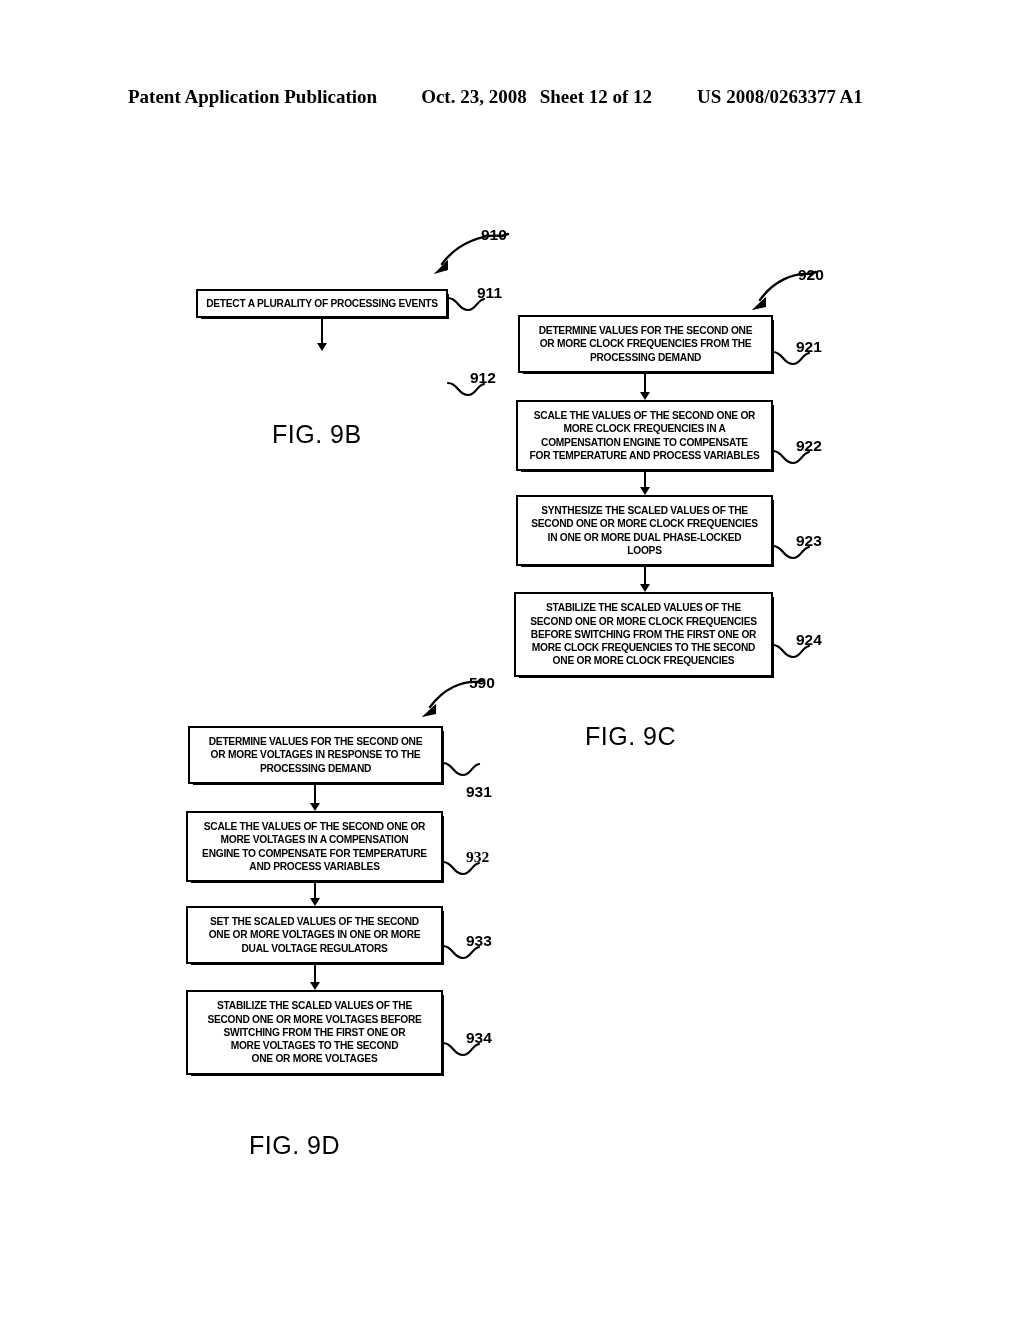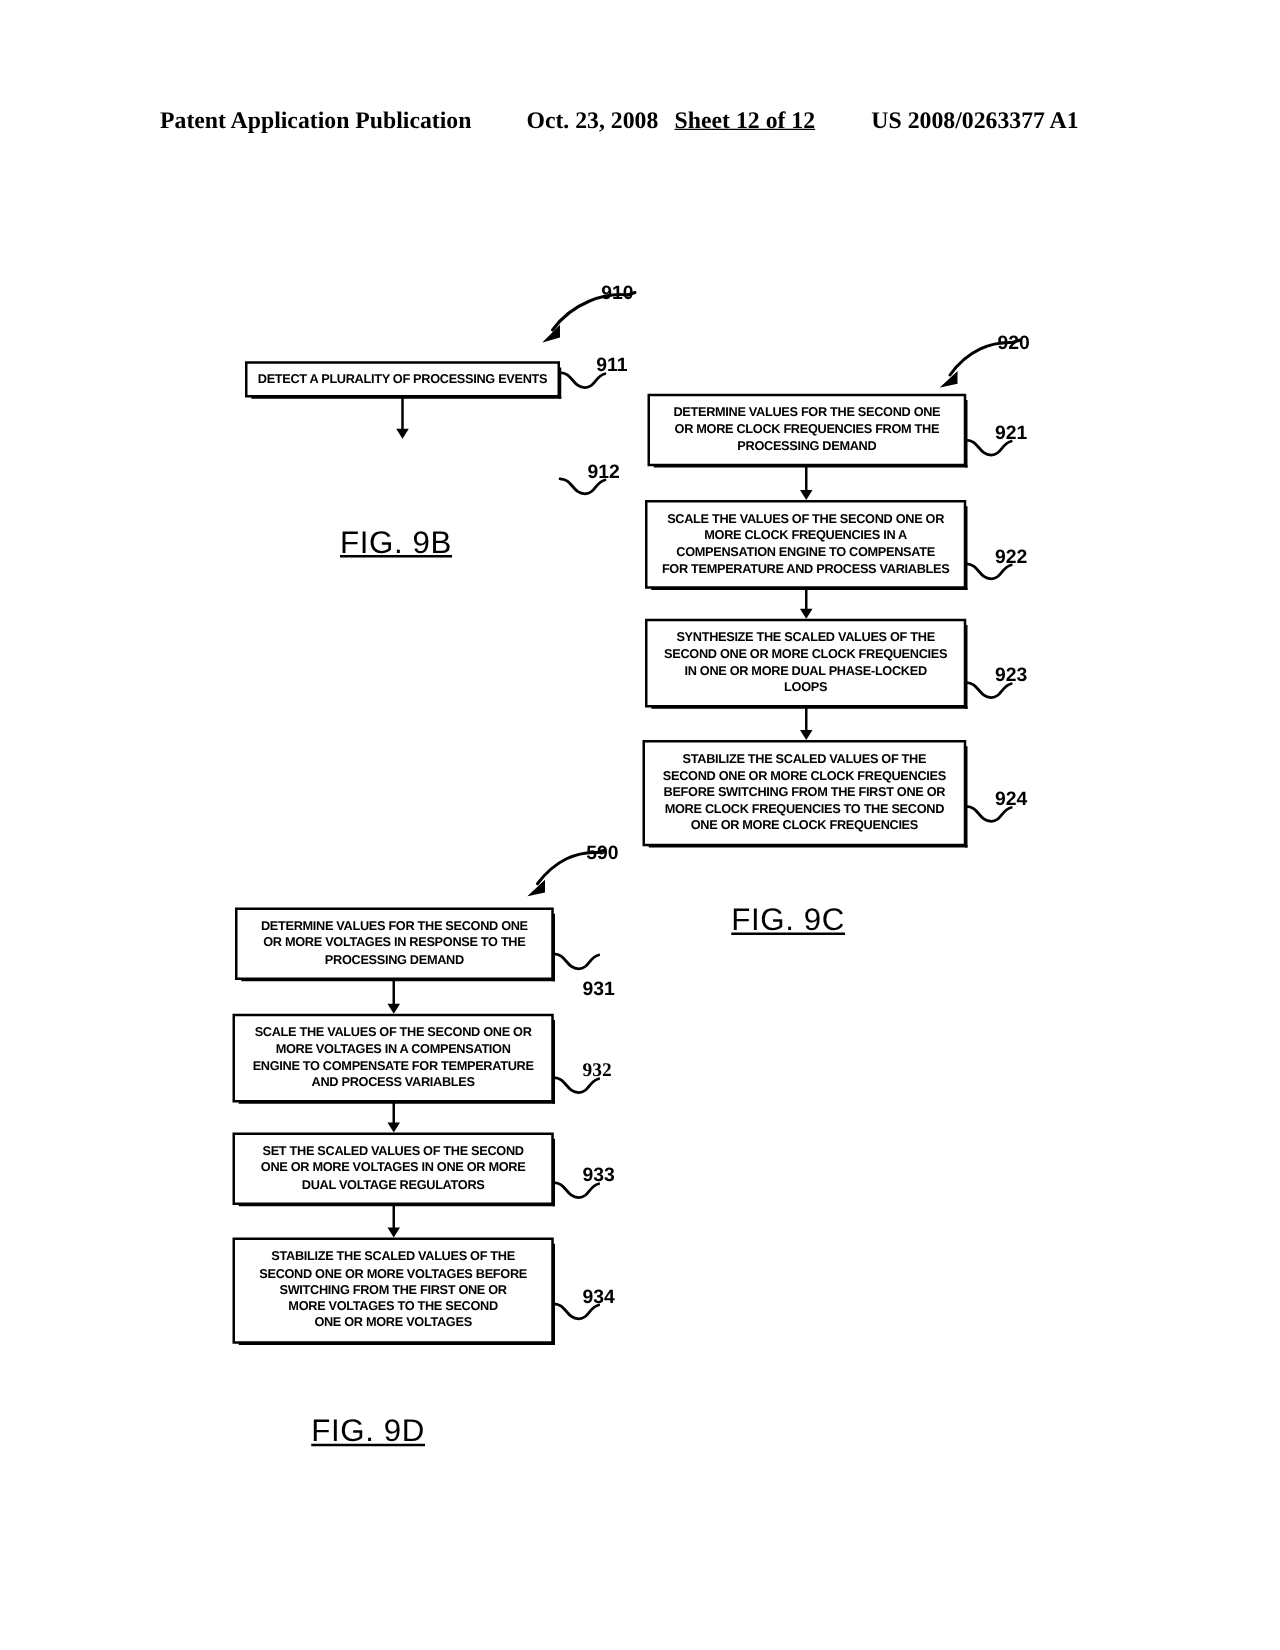--- a/index.html
+++ b/index.html
@@ -26,21 +26,21 @@
     font-family: "Liberation Serif", serif;
     font-weight: bold;
     font-size: 19px;
     letter-spacing: 0px;
     white-space: nowrap;
     display: flex;
     align-items: baseline;
   }
   #page-header .h-pub { }
   #page-header .h-date { margin-left: 44px; }
-  #page-header .h-sheet { margin-left: 13px; text-decoration: underline; }
+  #page-header .h-sheet { margin-left: 13px; }
   #page-header .h-patno { margin-left: 45px; }
 
   
   #sheet {
     position: absolute;
     inset: 0;
     border-radius: 10px;
   }
 
   
@@ -105,21 +105,20 @@
   }
 
   
   .figcap {
     position: absolute;
     font-family: "Liberation Sans", sans-serif;
     font-size: 25px;
     letter-spacing: 0.5px;
     white-space: nowrap;
     z-index: 4;
-    text-decoration: underline;
   }
 
   
   .leader {
     position: absolute;
     z-index: 4;
   }
   .leader svg { display: block; overflow: visible; }
 </style>
 </head>

